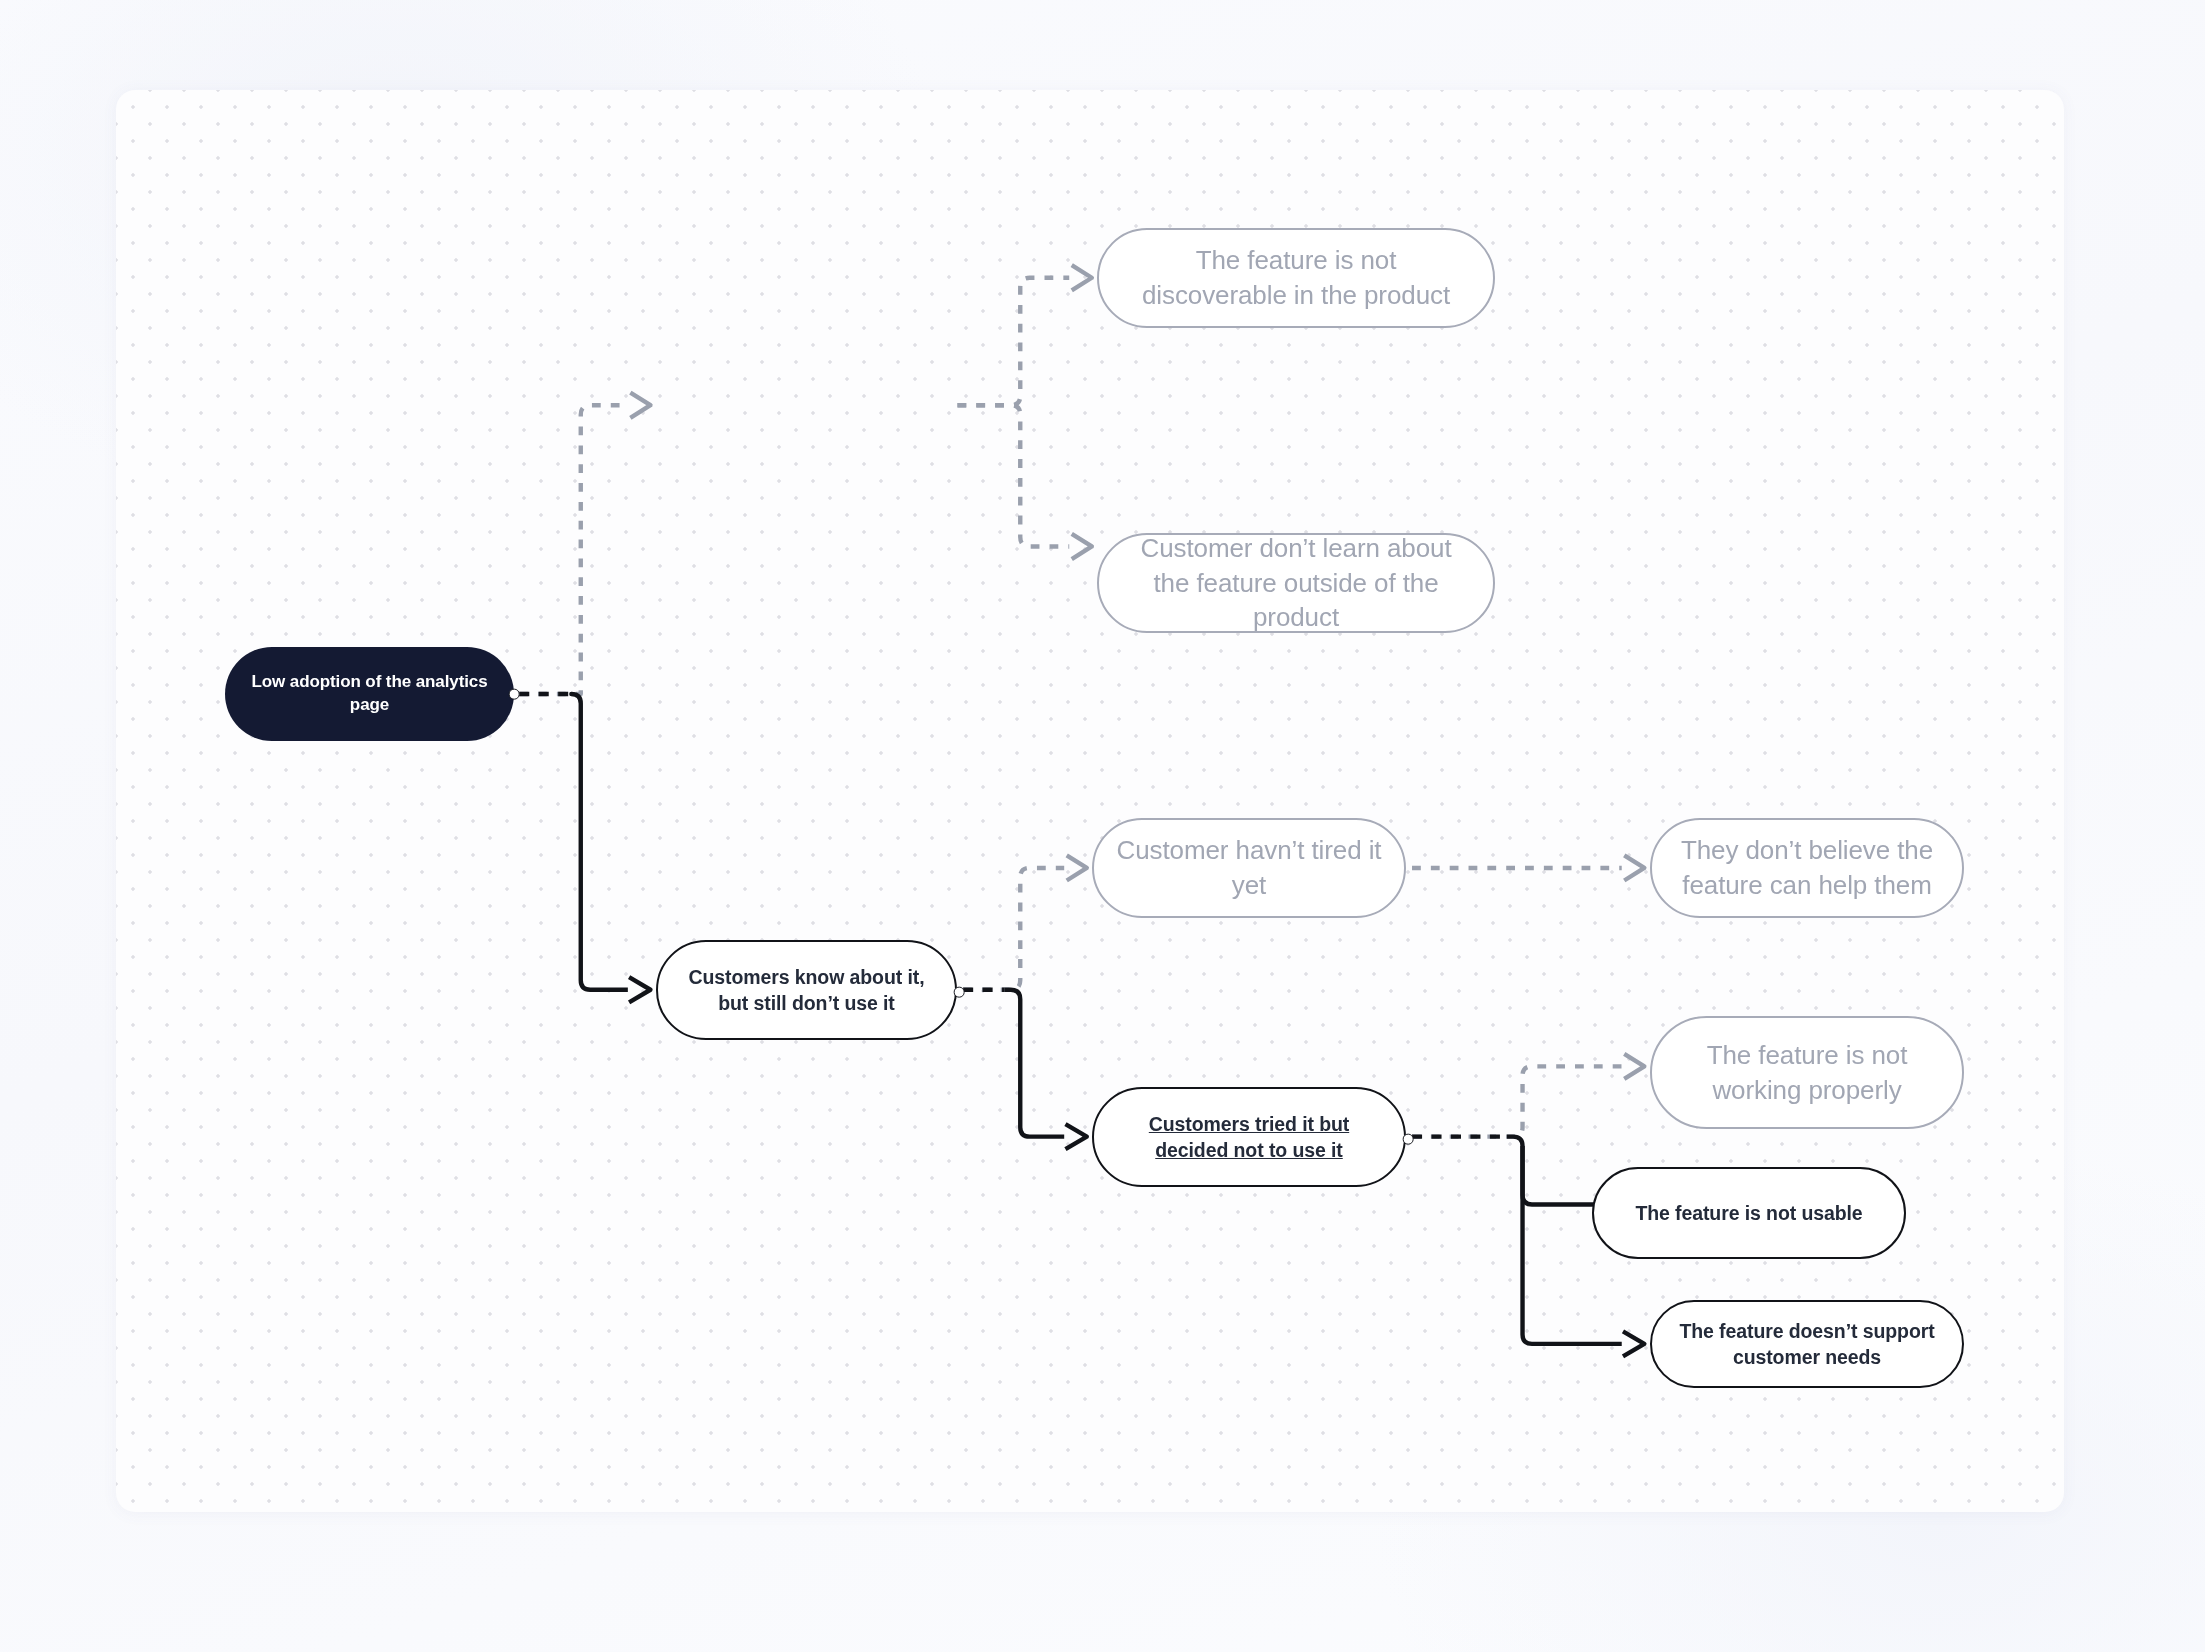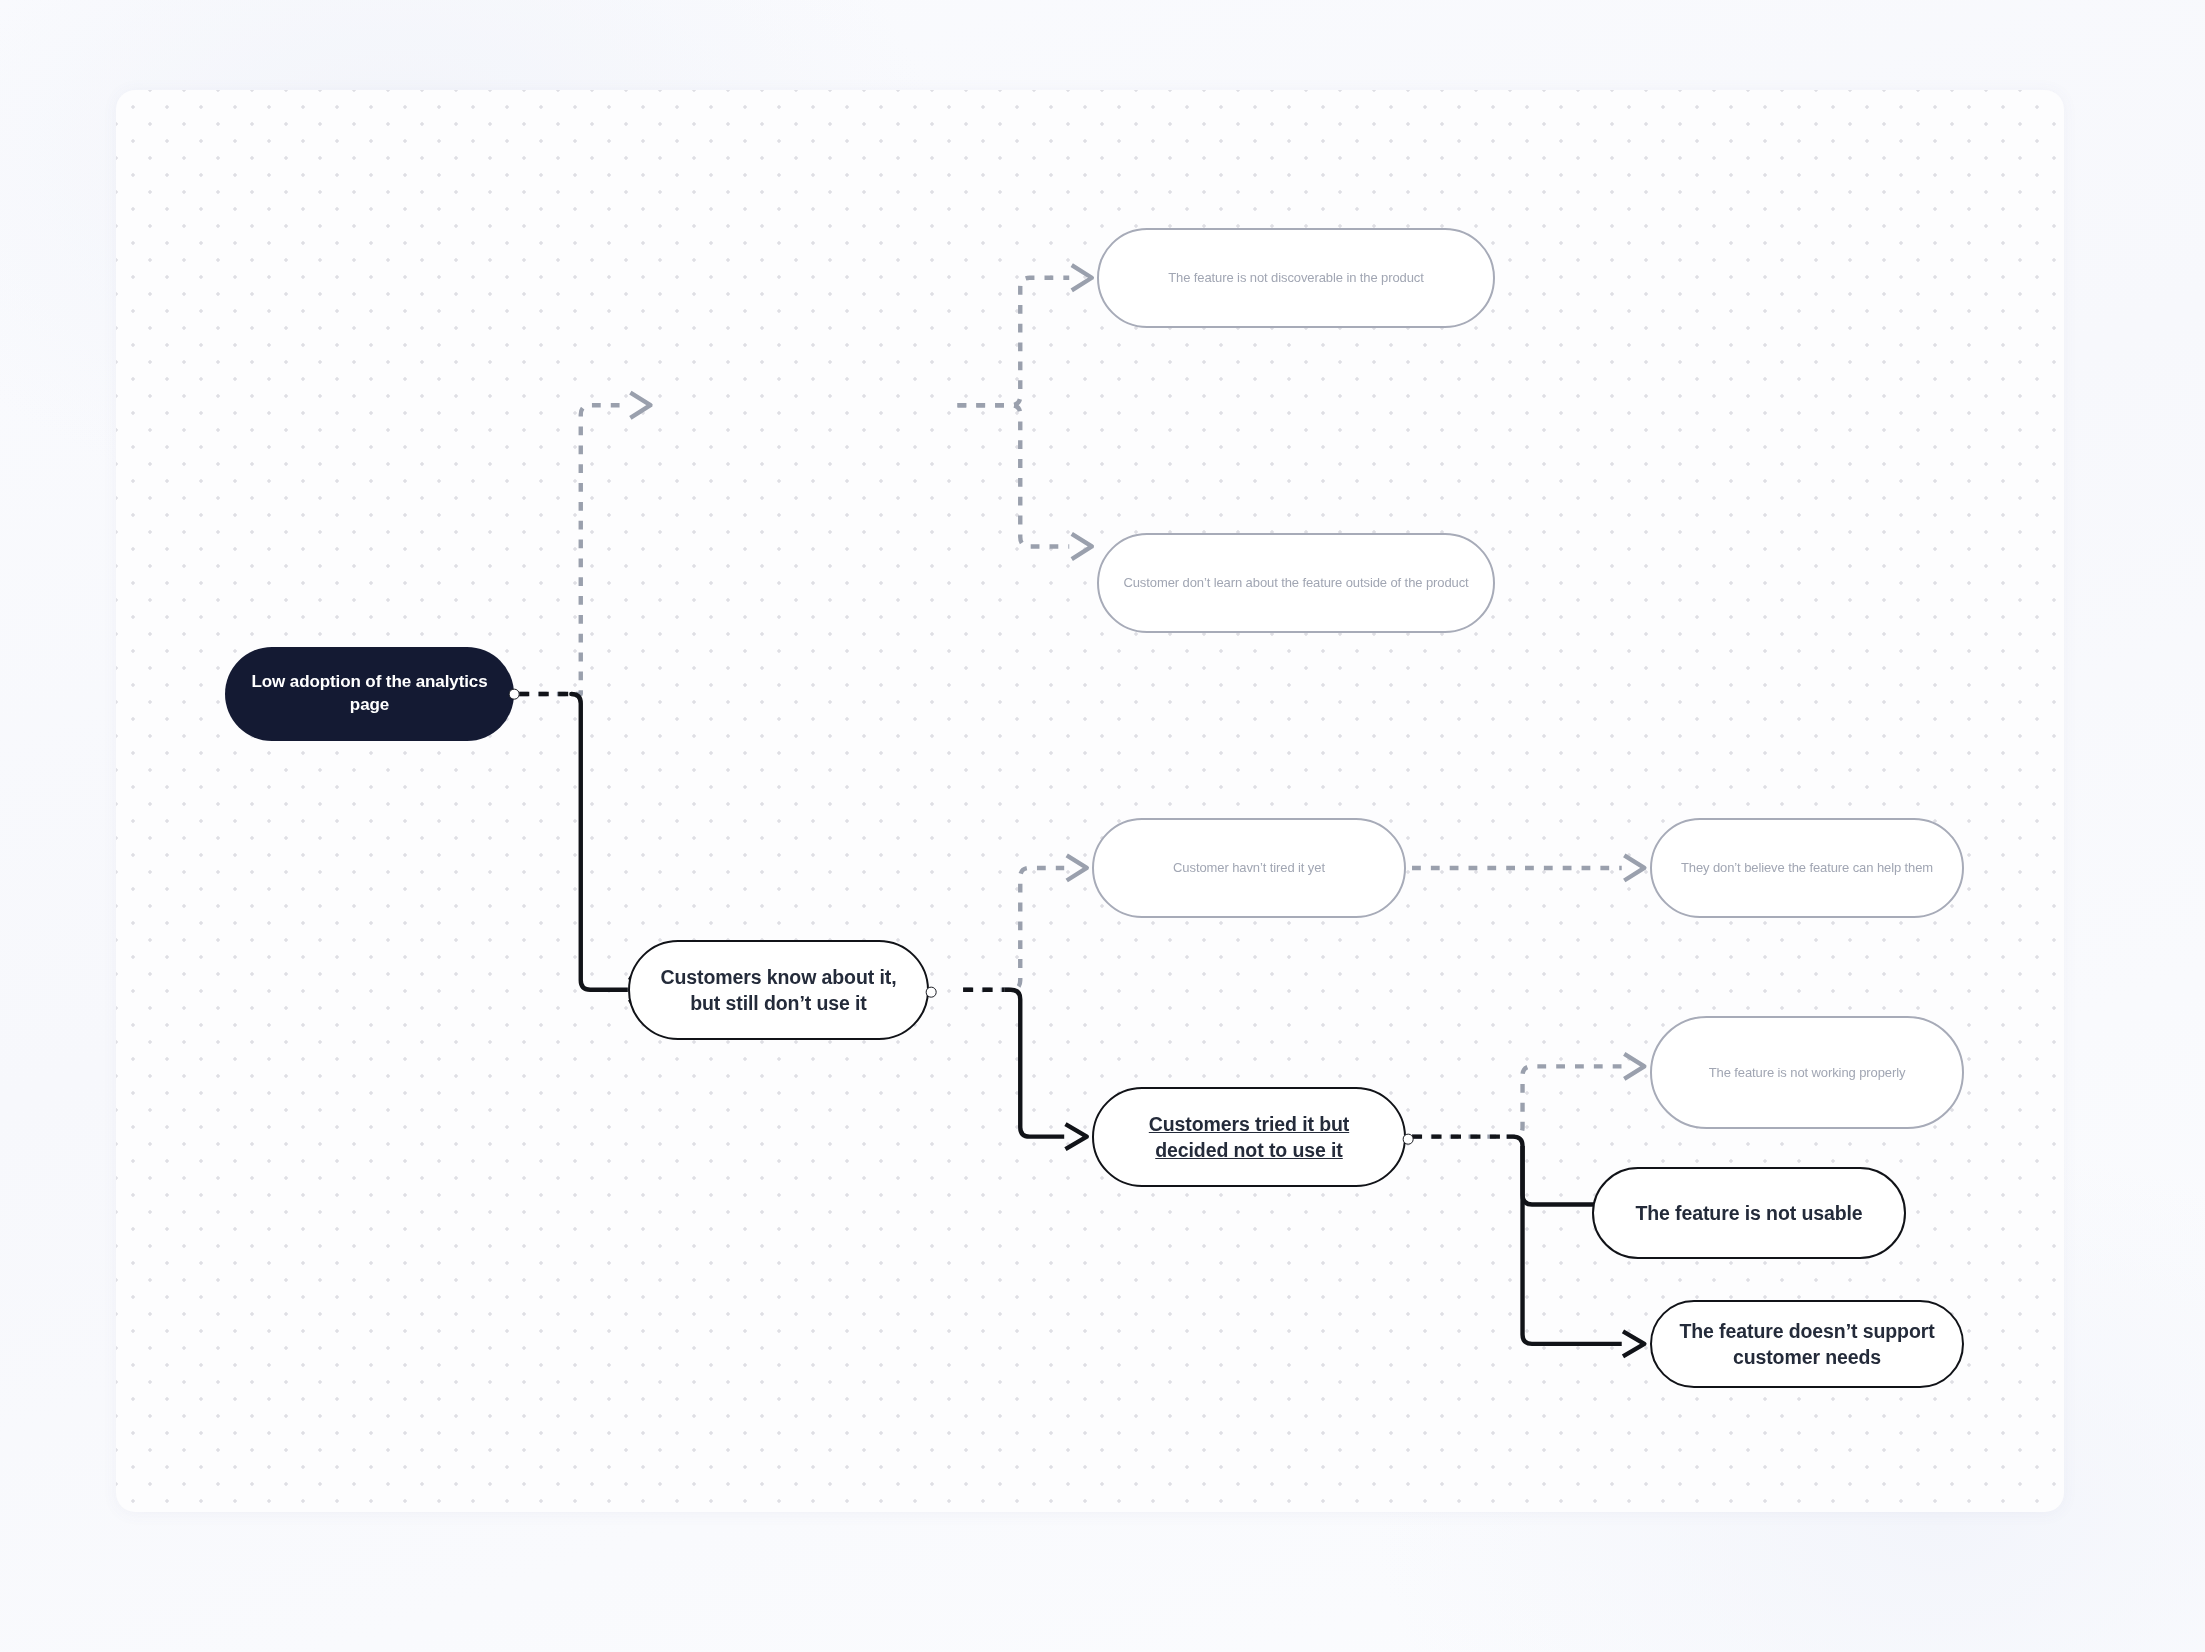--- a/index.html
+++ b/index.html
@@ -79,21 +79,21 @@
   .node.active {
     border: 2.8px solid #111318;
     color: #242b3a;
     font-weight: 700;
     font-size: 19.5px;
   }
   .node.dim {
     border: 2px solid #a7abb8;
     color: #a1a6b3;
     font-weight: 400;
-    font-size: 13px;
+    font-size: 26px;
   }
 
   
   .port {
     position: absolute;
     width: 10.7px;
     height: 10.7px;
     border-radius: 50%;
     background: #ffffff;
     border: 1.9px solid #1b1d24;
@@ -174,21 +174,21 @@
 
 
     <div class="node dim" style="left:981px; top:138px; width:398px; height:100px;">
       <span class="label">The feature is not discoverable in the product</span>
     </div>
 
     <div class="node dim" style="left:981px; top:395px; width:398px; height:100px;margin-top:48px;">
       <span class="label">Customer don’t learn about the feature outside of the product</span>
     </div>
 
-    <div class="node active" style="left:512px; top:850px; width:301px; height:100px;text-align:center;">
+    <div class="node active" style="left:540px; top:850px; width:301px; height:100px;text-align:center;">
       <span class="label">Customers know about it, but still don’t use it</span>
       <span class="port" style="left:301px; top:50px;"></span>
     </div>
 
     <div class="node dim" style="left:976px; top:728px; width:314px; height:100px;">
       <span class="label">Customer havn’t tired it yet</span>
     </div>
 
     <div class="node dim" style="left:1534px; top:728px; width:314px; height:100px;">
       <span class="label">They don’t believe the feature can help them</span>

